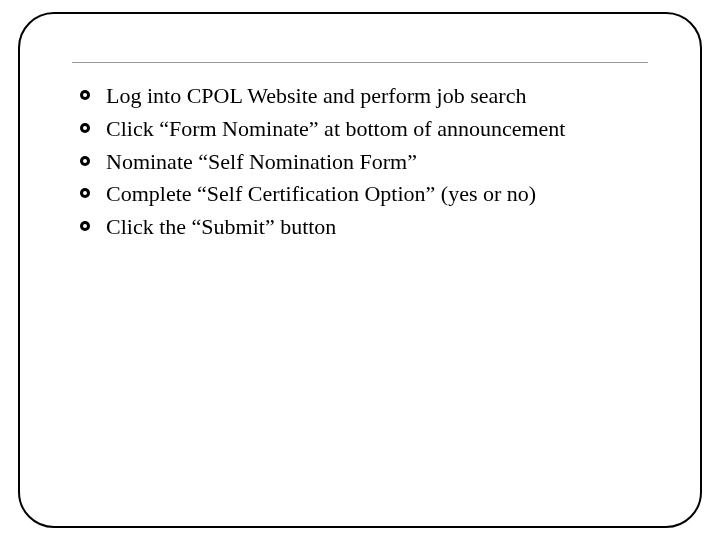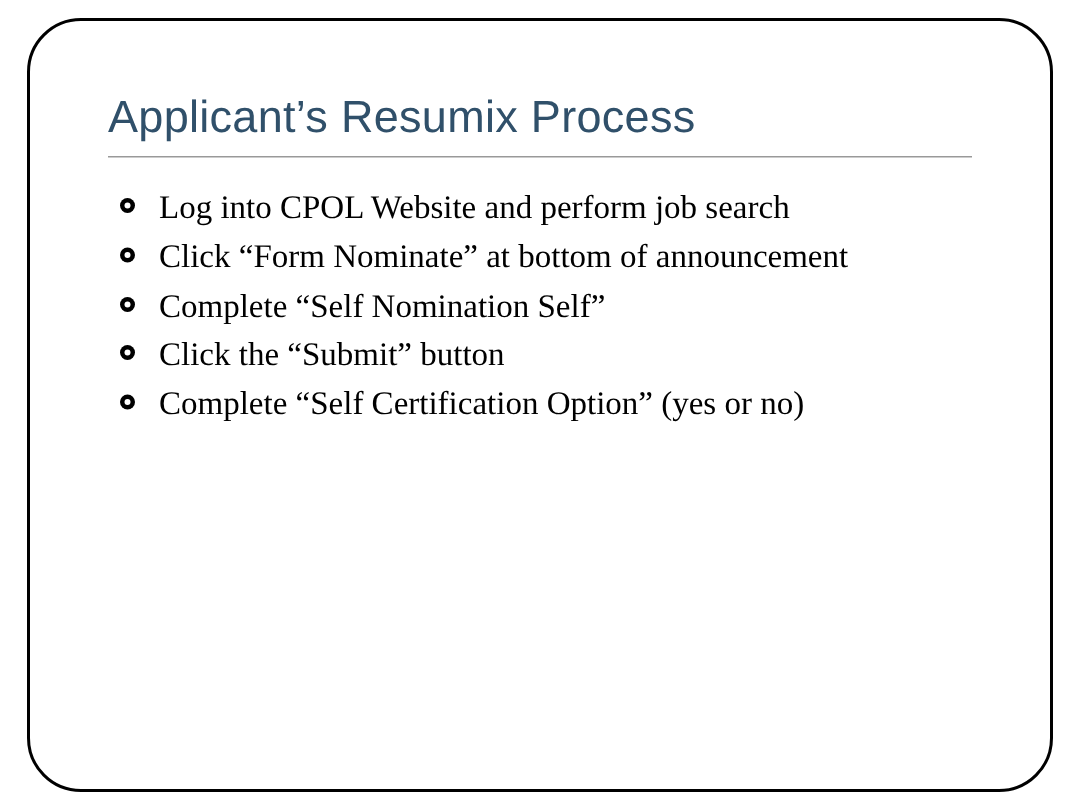--- a/index.html
+++ b/index.html
@@ -61,22 +61,21 @@
       width: 4px;
       height: 4px;
       background: #fff;
       border-radius: 50%;
     }
   </style>
 </head>
 <body>
 
 <div class="slide-frame">
-  <h1 class="title">Applicant’s Resumix Process</h1>
   <div class="title-underline"></div>
   <ul class="bullet-list">
     <li class="bullet-item"><span class="inner-dot"></span><span>Log into CPOL Website and perform job search</span></li>
     <li class="bullet-item"><span class="inner-dot"></span><span>Click “Form Nominate” at bottom of announcement</span></li>
-    <li class="bullet-item"><span class="inner-dot"></span><span>Complete “Self Nomination Self”</span></li>
+    <li class="bullet-item"><span class="inner-dot"></span><span>Nominate “Self Nomination Form”</span></li>
+    <li class="bullet-item"><span class="inner-dot"></span><span>Complete “Self Certification Option” (yes or no)</span></li>
     <li class="bullet-item"><span class="inner-dot"></span><span>Click the “Submit” button</span></li>
-    <li class="bullet-item"><span class="inner-dot"></span><span>Complete “Self Certification Option” (yes or no)</span></li>
   </ul>
 </div>
 
 </body></html>

